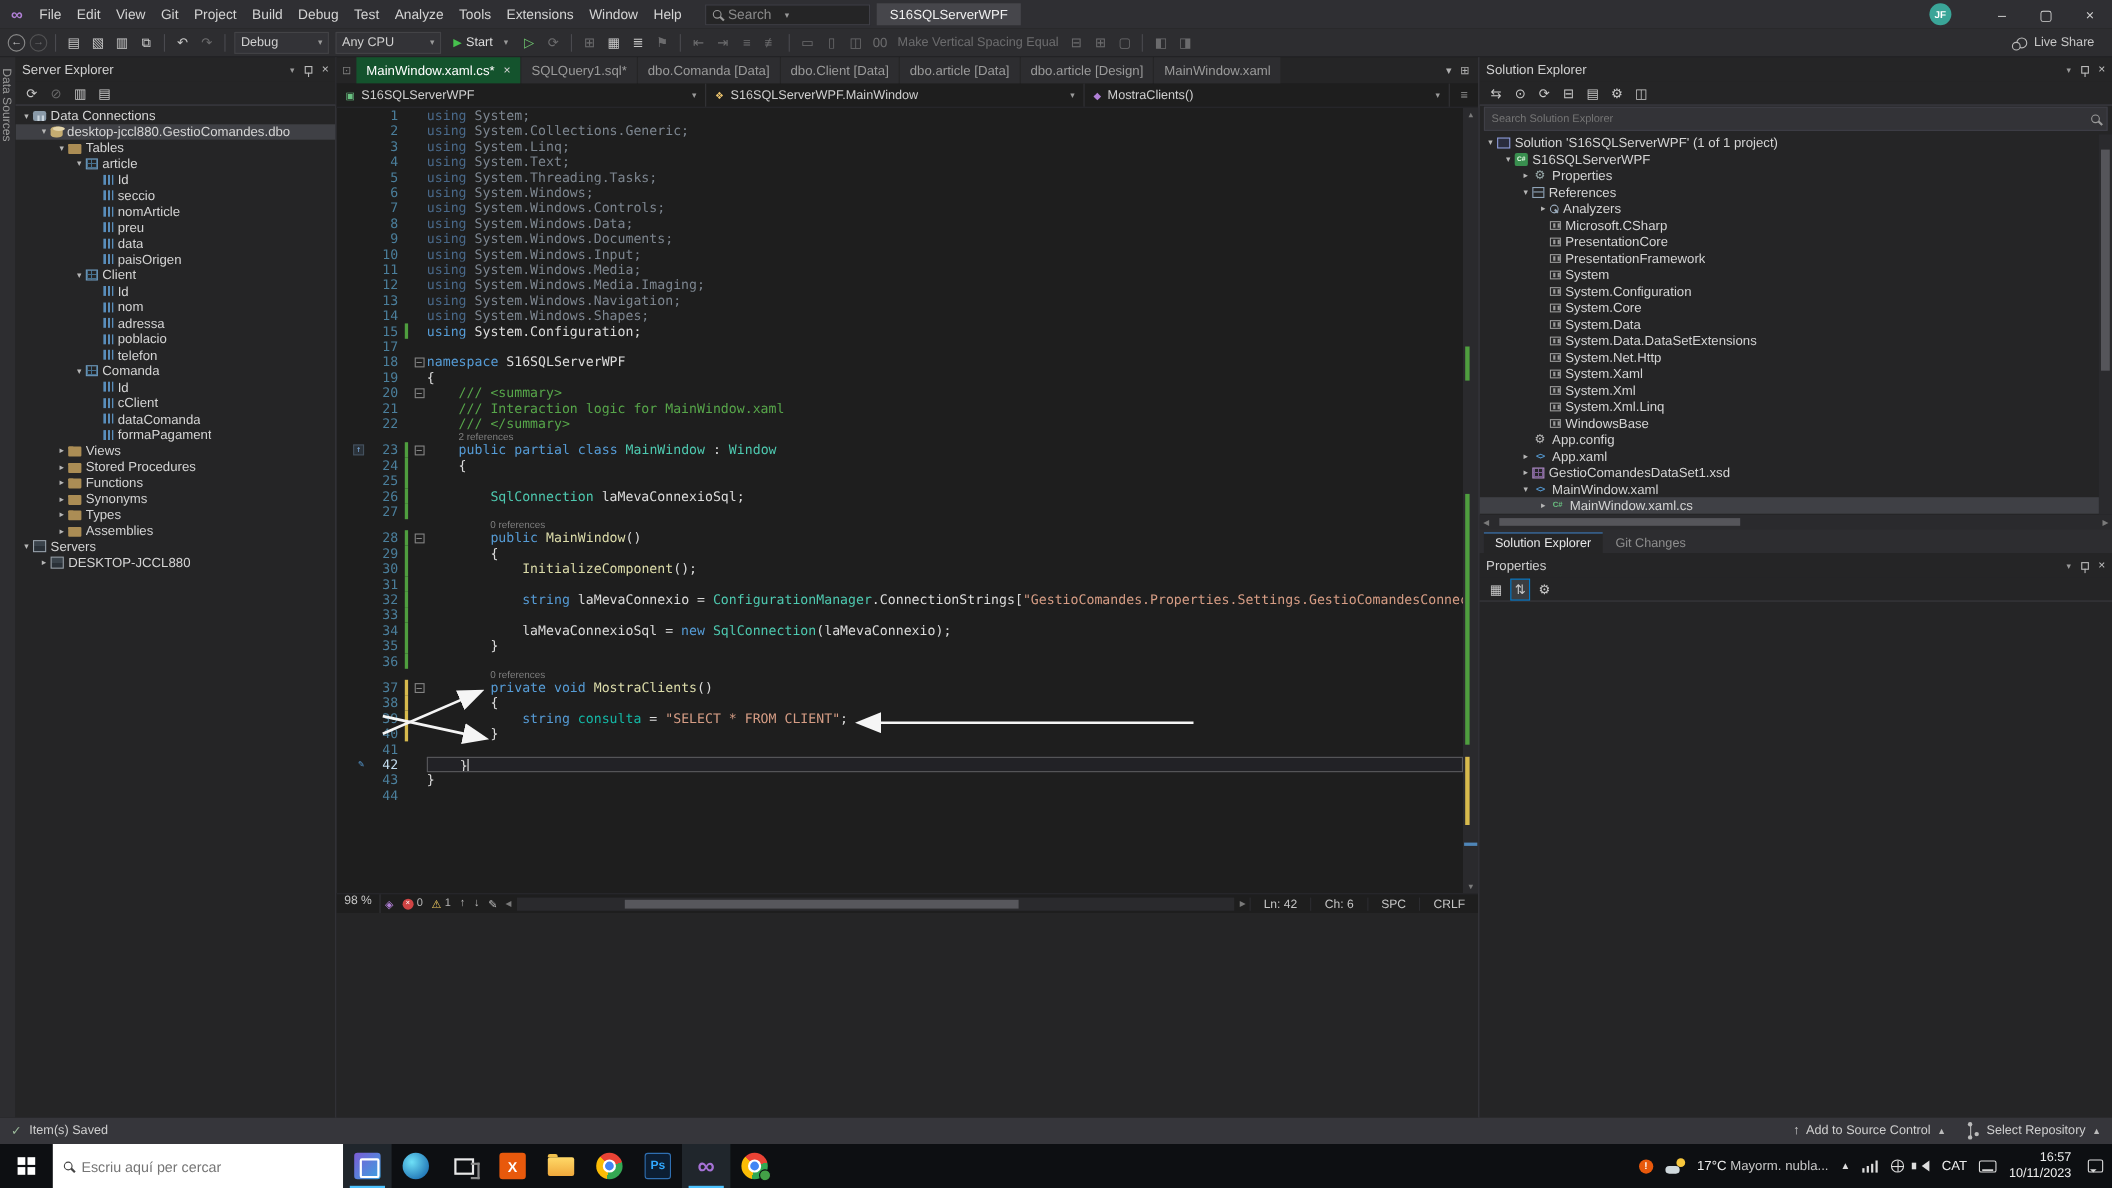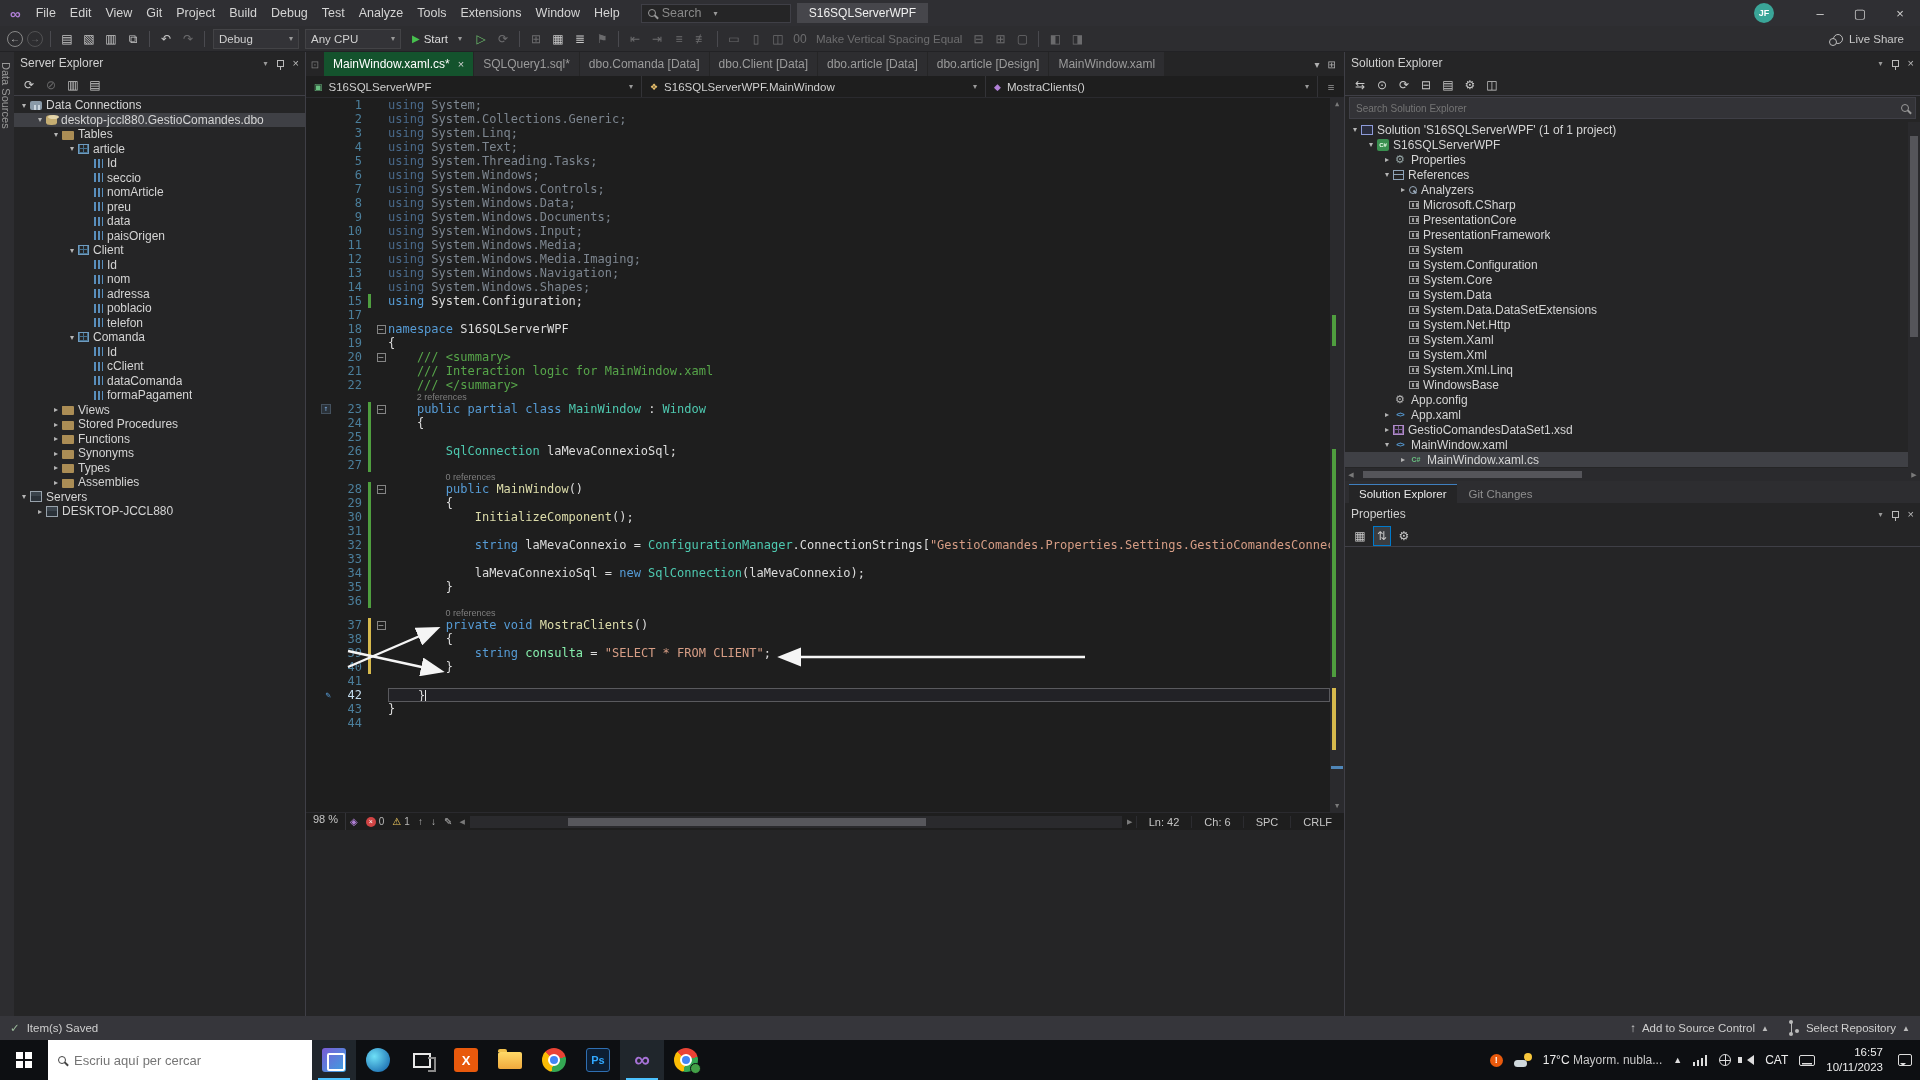--- a/index.html
+++ b/index.html
@@ -124,21 +124,21 @@
   .bar.g { background:#4f9e3f; }
   .bar.y { background:#d7ba4d; }
   .lf { width:14px; flex:none; display:flex; align-items:center; justify-content:center; }
   .fold { width:9px; height:9px; border:1px solid #848484; color:#c0c0c0; font-size:8px; line-height:7px; text-align:center; background:#1e1e1e; }
   .lc { flex:1; color:#dcdcdc; position:relative; overflow:hidden; }
   .cline.cur .lc { border:1px solid #5a5a5e; background:#222226; }
   .caret { display:inline-block; width:1px; height:12px; background:#e8e8e8; vertical-align:-2px; }
   .lens { height:10px; line-height:10px; font-family:"Liberation Sans", sans-serif; font-size:9px; color:#7f7f7f; cursor:pointer; }
   .c-k { color:#569cd6; } .c-t { color:#4ec9b0; } .c-m { color:#dcdcaa; } .c-s { color:#d69d85; }
   .c-c { color:#57a64a; } .c-d { color:#dcdcdc; }
-  .c-u { color:#86efac; text-decoration:underline wavy #3fae46 1px; text-underline-offset:2px; }
+  .c-u { color:#14b8a6; text-decoration:underline wavy #3fae46 1px; text-underline-offset:2px; }
   .cline.dim .c-k { color:#49698a; } .cline.dim .c-d { color:#7d8690; }
 
   #vsb { position:absolute; right:0; top:0; bottom:0; width:14px; background:#2a2a2d; }
   #vsb .sbarr { position:absolute; left:0; right:0; height:12px; color:#7a7a7a; font-size:7px; text-align:center; line-height:12px; }
   #vsb .mark { position:absolute; left:2px; width:4px; }
   #vsb .mark.full { left:1px; right:1px; width:auto; }
 
   #ebottom { height:18px; background:#1e1e1e; border-top:1px solid #2a2a2e; display:flex; align-items:center; flex:none; font-size:11px; color:#c5c5c5; }
   .zoombox { display:flex; align-items:center; gap:5px; padding:0 7px; border-right:1px solid #333337; height:100%;flex-direction:column; }
   .ebico { padding:0 4px; font-size:10px; color:#b8b8b8; display:flex; align-items:center; gap:3px; }

